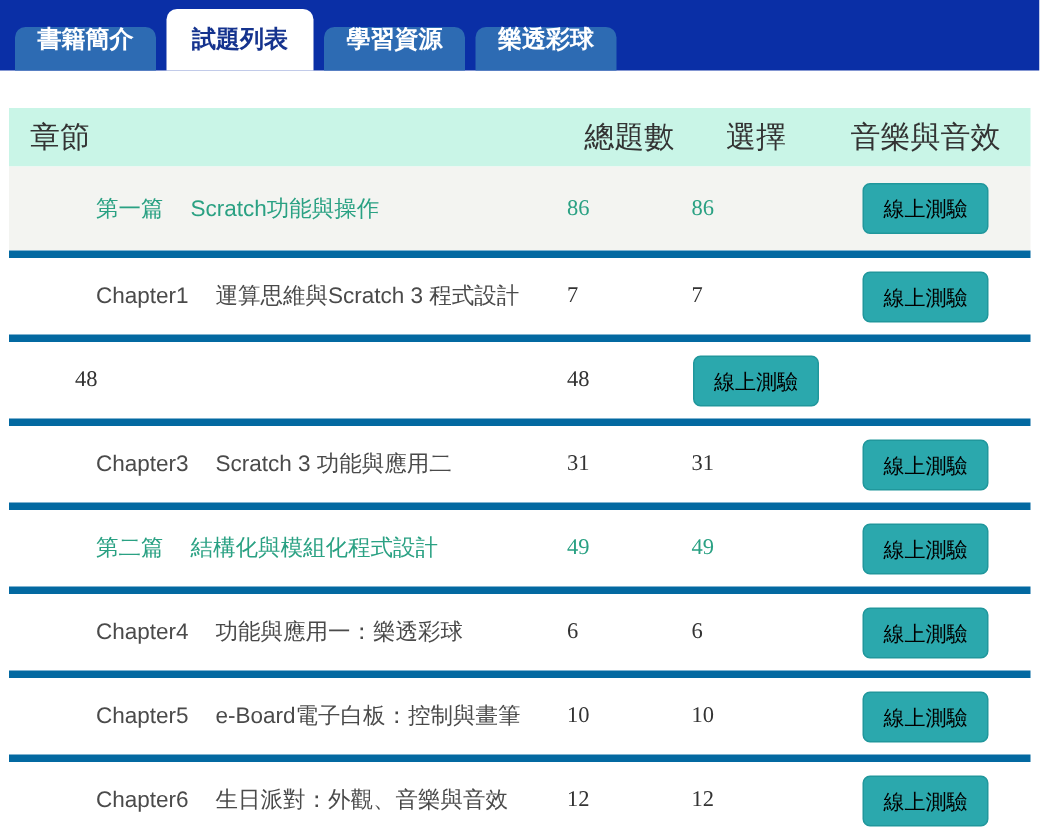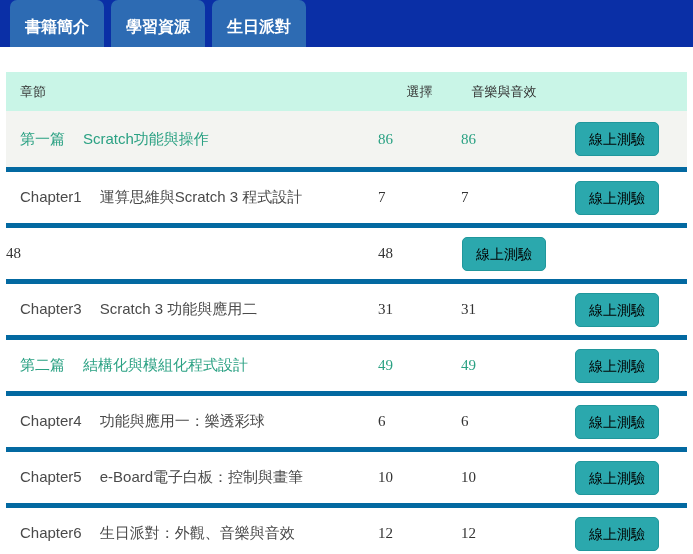--- a/index.html
+++ b/index.html
@@ -24,56 +24,57 @@
     gap: 7px;
     box-sizing: border-box;
   }
   .tab {
     border: none;
     background: var(--tab, #2d6bb3);
     color: #ffffff;
     font-weight: 700;
     font-size: 16px;
     line-height: 1;
-    padding: 19px 15px 12px;
+    padding: 1px 15px 12px;
     border-radius: 7px 7px 0 0;
     font-family: inherit;
     cursor: pointer;
   }
   .tab.active {
     background: #ffffff;
     color: var(--tab-active-text, #15338e);
     padding: 13px 17px 12px;
   }
 
   
   .table {
     margin: 25px 6px 0 6px;
   }
   .thead {
     display: grid;
     grid-template-columns: 1fr 83px 86px 140px;
     align-items: center;
     background: var(--mint, #c9f5e7);
     height: 39px;
-    font-size: 13px;
+    font-size: 20px;
     color: #333333;
   }
   .thead .name-h { padding-left: 14px; }
   .center { text-align: center; }
 
   .row {
     display: grid;
     grid-template-columns: 1fr 83px 86px 140px;
     align-items: center;
     height: 56px;
     background: #ffffff;
     font-size: 15px;
     color: #4a4a4a;
     box-sizing: border-box;
+    padding-left: 44px;
   }
   .row + .row { border-top: 5px solid #0369a1; }
   .row.highlight { background: #f3f4f1; }
 
   .cell.name { padding-left: 14px; white-space: nowrap; }
   .ch-label { margin-right: 18px; }
   .num { text-align: left; color: #333333; font-family: Liberation Serif, serif; }
 
   .row.section .cell.name,
   .row.section .ch-label,
@@ -91,27 +92,29 @@
     border-radius: 5px;
     font-family: inherit;
     cursor: pointer;
   }
 </style>
 </head>
 <body>
 
 <div class="tabbar">
     <button class="tab">書籍簡介</button>
+    <button class="tab active">試題列表</button>
     <button class="tab">學習資源</button>
-    <button class="tab">生日派對</button>
+    <button class="tab">樂透彩球</button>
   </div>
 
 <div class="table">
   <div class="thead">
     <div class="cell name-h">章節</div>
+    <div class="cell center">總題數</div>
     <div class="cell center">選擇</div>
     <div class="cell center">音樂與音效</div>
   </div>
   <div class="tbody">
   <div class="row section highlight">
     <div class="cell name">
       <span class="ch-label">第一篇</span><span class="ch-title">Scratch功能與操作</span>
     </div>
     <div class="cell num">86</div>
     <div class="cell num">86</div>

